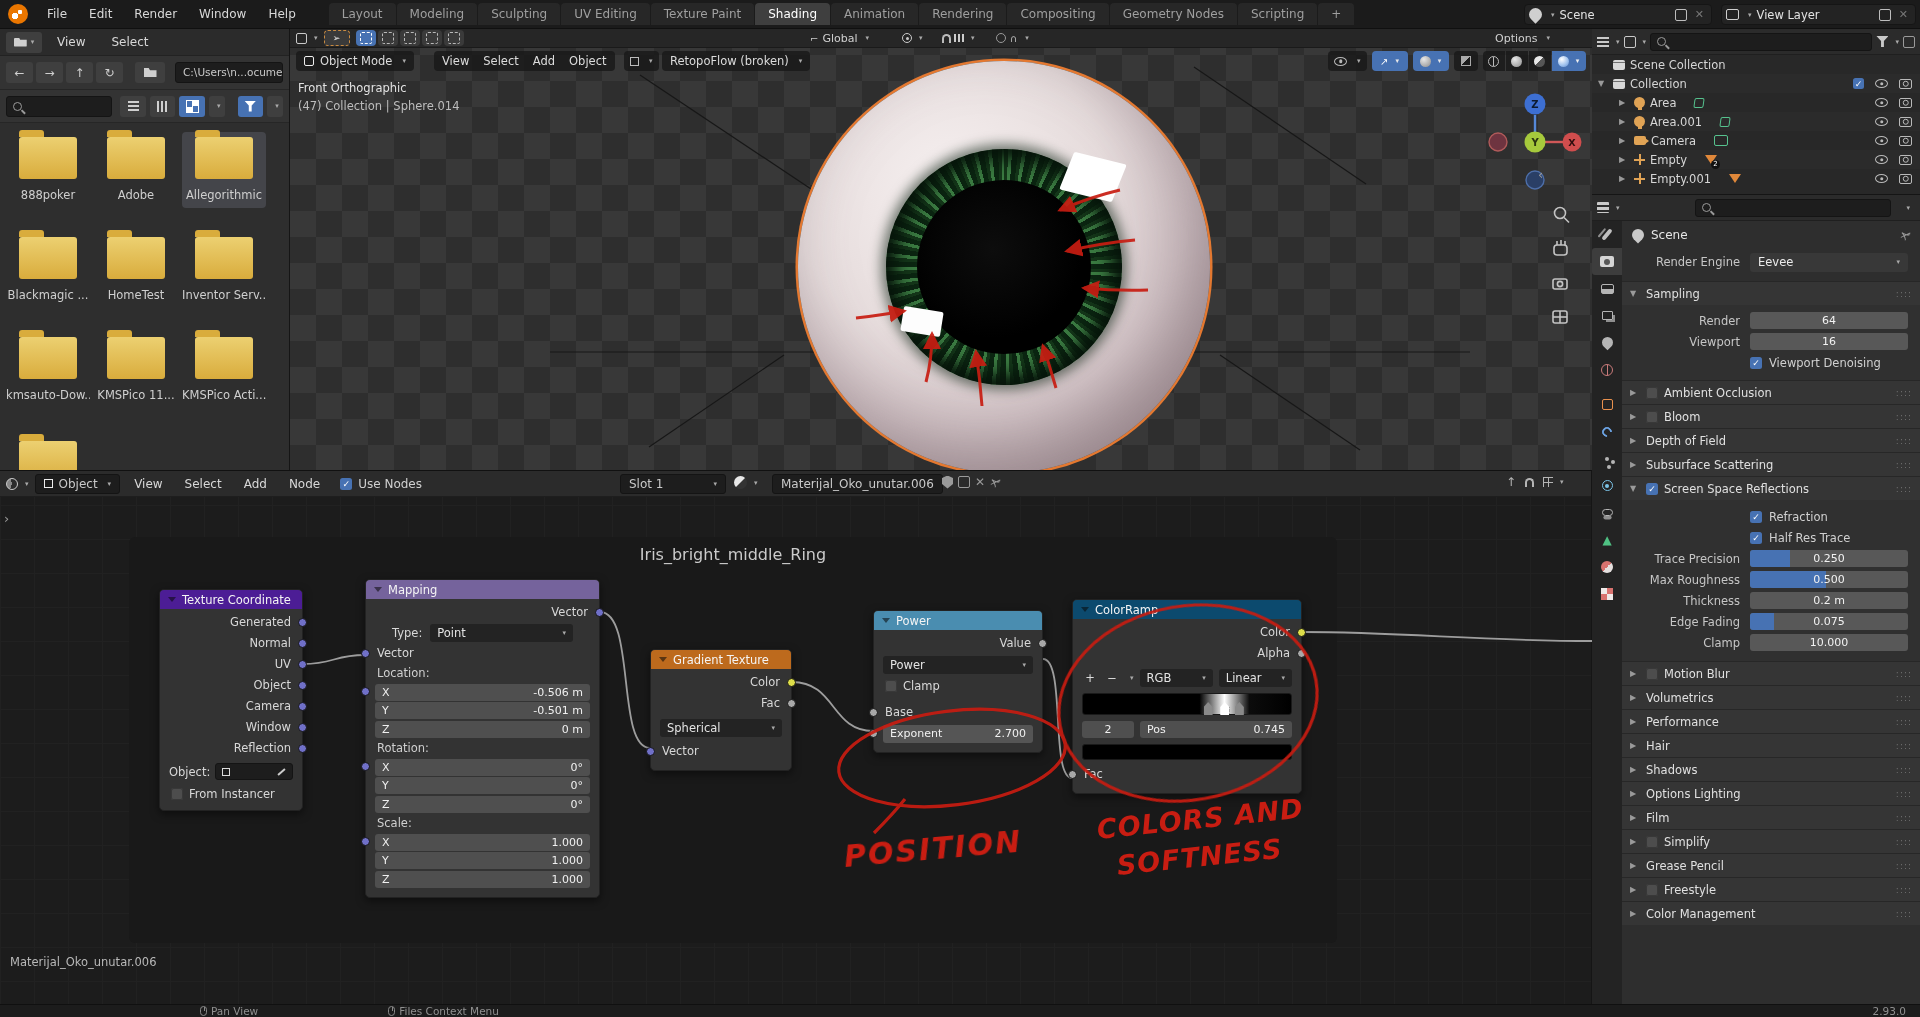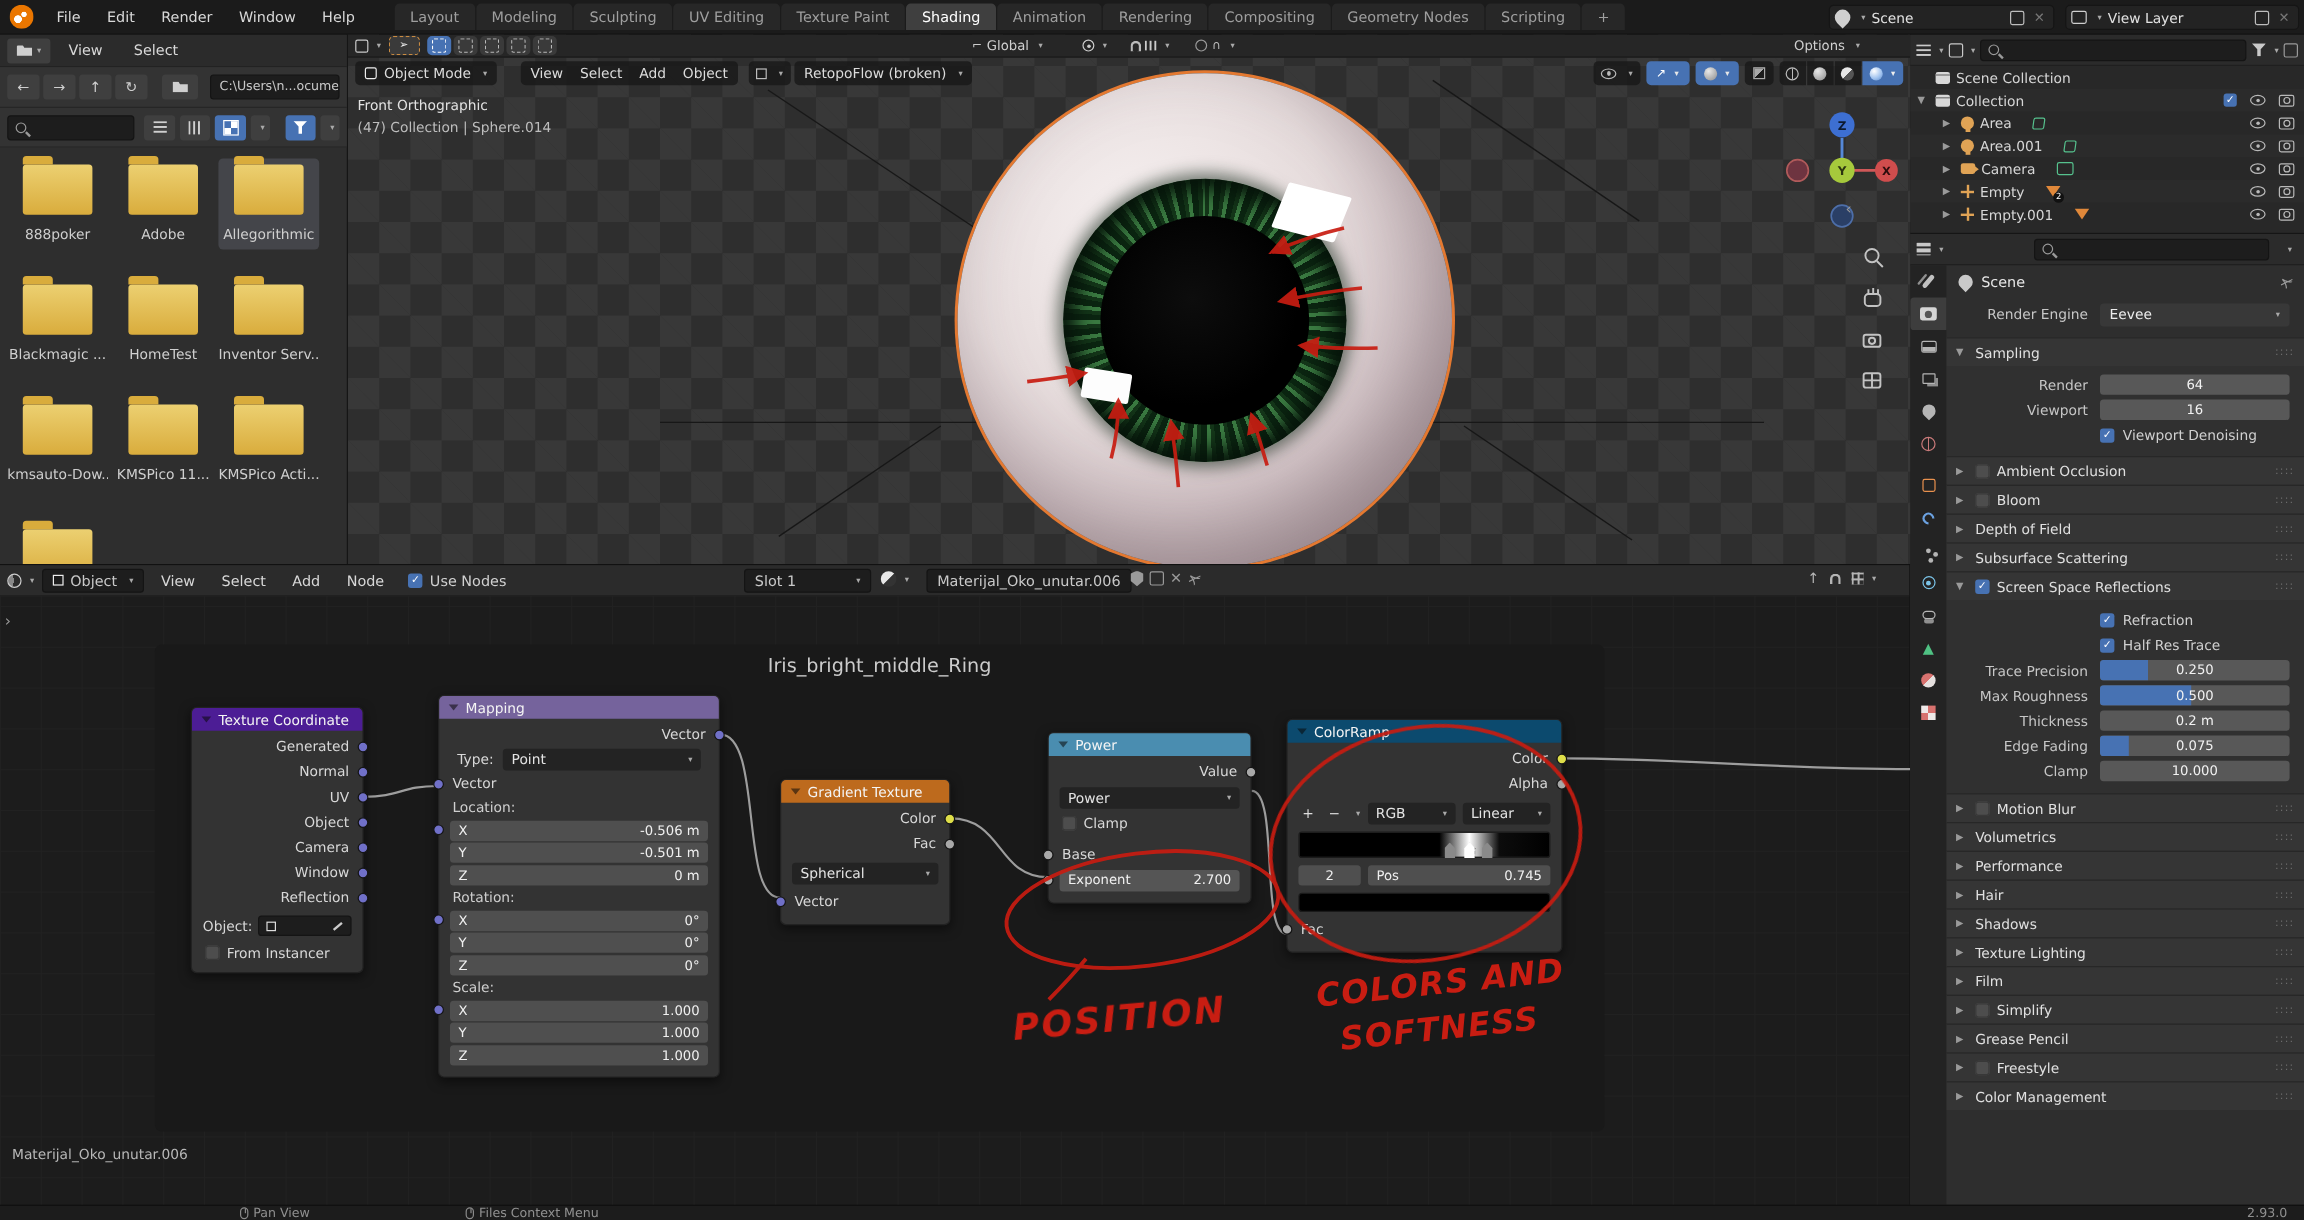--- a/index.html
+++ b/index.html
@@ -492,21 +492,21 @@
       </div>
     </div>
 
     <div class="node" style="left:365px;top:108px;width:235px">
       <div class="nh" style="background:#75639c">
           <span class="tri"></span>
           <span>Mapping</span>
         </div>
       <div style="padding:3px 0 8px">
         <div class="row-out"><span>Vector</span><span class="sock o s-vec"></span></div>
-        <div class="flex" style="padding:1px 15px;gap:8px">
+        <div class="flex" style="padding:1px 26px;gap:8px">
             <span>Type:</span>
             <span class="ndrop" style="flex:1;margin:0">
               <span>Point</span>
               <span class="chev">▾</span>
             </span>
           </div>
         <div class="row-in"><span>Vector</span><span class="sock i s-vec"></span></div>
         <div class="nlabel">Location:</div>
         <div class="nval" style="position:relative">
             <span>X</span>
@@ -940,21 +940,21 @@
           <span>Hair</span>
           <span class="grip">::::</span>
         </div>
       <div class="psec">
           <span class="arrow">▶</span>
           <span>Shadows</span>
           <span class="grip">::::</span>
         </div>
       <div class="psec">
           <span class="arrow">▶</span>
-          <span>Texture Lighting</span>
+          <span>Options Lighting</span>
           <span class="grip">::::</span>
         </div>
       <div class="psec">
           <span class="arrow">▶</span>
           <span>Film</span>
           <span class="grip">::::</span>
         </div>
       <div class="psec">
           <span class="arrow">▶</span>
           <span class="cb"></span>

